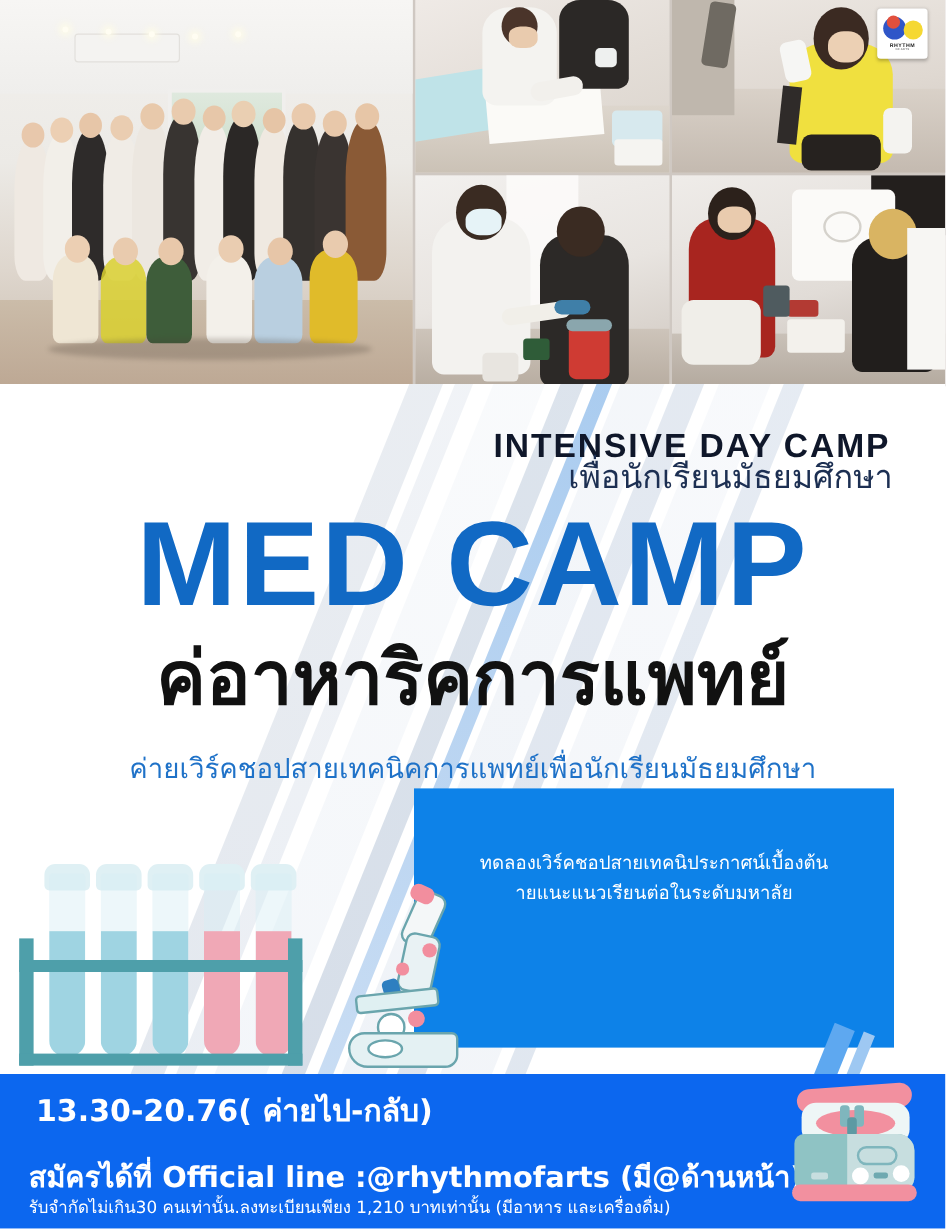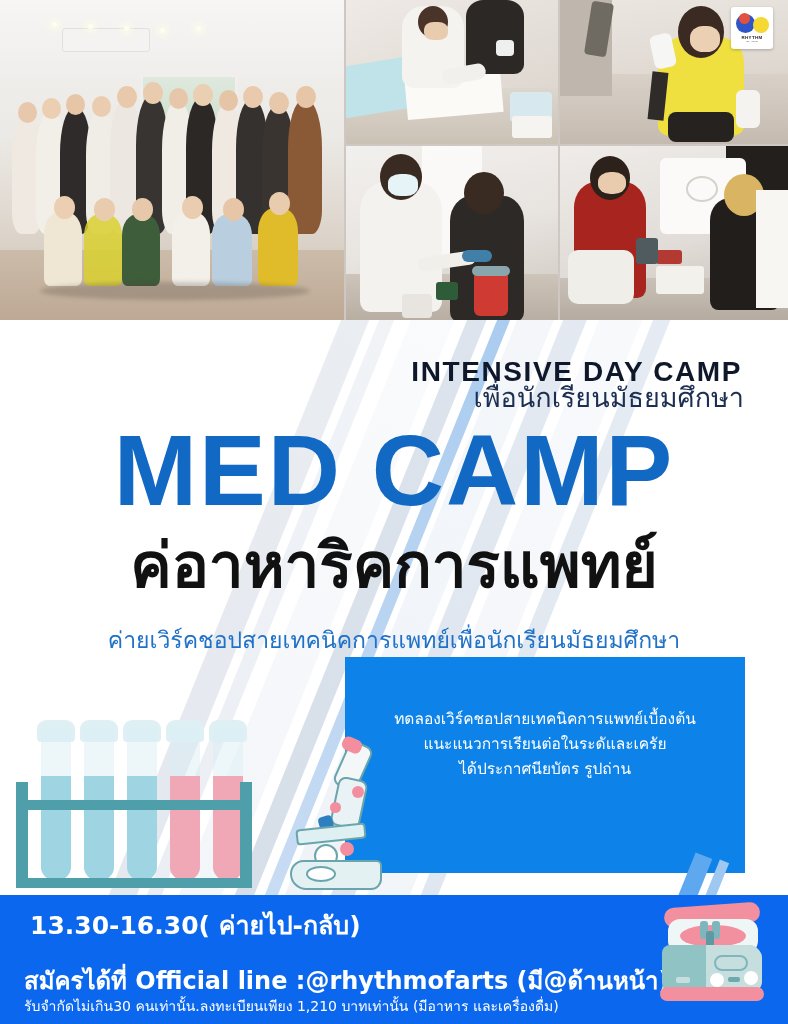--- a/index.html
+++ b/index.html
@@ -251,23 +251,22 @@
     </div>
 
     <div class="kicker">INTENSIVE DAY CAMP</div>
     <div class="thai-sub-top">เพื่อนักเรียนมัธยมศึกษา</div>
     <div class="bigtitle">MED CAMP</div>
     <div class="thaititle">ค่อาหาริคการแพทย์</div>
     <div class="thaisub2">ค่ายเวิร์คชอปสายเทคนิคการแพทย์เพื่อนักเรียนมัธยมศึกษา</div>
 
     <div class="desc">
       <div class="lines">
-          <div>ทดลองเวิร์คชอปสายเทคนิคการแพทย์เบื้องต้น</div>
-          <div>แนะแนวการเรียนต่อในระดัและเครัย</div>
-          <div>ได้ประกาศนียบัตร รูปถ่าน</div>
+          <div>ทดลองเวิร์คชอปสายเทคนิประกาศน์เบื้องต้น</div>
+          <div>ายแนะแนวเรียนต่อในระดับมหาลัย</div>
         </div>
     </div>
 
     <div class="diag" style="left:686px;top:534px;width:18px;height:48px;transform:rotate(22deg);"></div>
     <div class="diag" style="left:712px;top:540px;width:10px;height:40px;transform:rotate(22deg);background:#9ec8f2;"></div>
   </div>
 
   <div class="rack">
 
     <div class="cap" style="left:29px;top:20px;"></div>
@@ -312,21 +311,21 @@
     <div class="sc" style="left:6px;top:84px;width:66px;height:12px;background:#dff0f2;border:2px solid #6aa5ad;border-radius:4px;transform:rotate(-6deg);"></div>
 
     <div class="sc" style="left:24px;top:102px;width:20px;height:20px;background:#fff;border:2px solid #6aa5ad;border-radius:50%;"></div>
     <div class="sc" style="left:50px;top:100px;width:14px;height:14px;background:#f28e9e;border-radius:50%;"></div>
 
     <div class="sc" style="left:0px;top:118px;width:88px;height:26px;background:#e4f1f3;border:2px solid #6aa5ad;border-radius:20px 8px 16px 24px;"></div>
     <div class="sc" style="left:16px;top:124px;width:26px;height:12px;background:#fff;border:2px solid #6aa5ad;border-radius:50%;"></div>
   </div>
 
   <div class="band">
-    <div class="l1">13.30-16.30( ค่ายไป-กลับ)</div>
+    <div class="l1">13.30-20.76( ค่ายไป-กลับ)</div>
     <div class="l3">สมัครได้ที่ Official line :@rhythmofarts (มี@ด้านหน้า)</div>
     <div class="l4">รับจำกัดไม่เกิน30 คนเท่านั้น.ลงทะเบียนเพียง 1,210 บาทเท่านั้น (มีอาหาร และเครื่องดื่ม)</div>
 
     <div class="centri">
 
       <div class="cf" style="left:12px;top:2px;width:96px;height:20px;background:#f2909f;border-radius:10px;transform:rotate(-4deg);"></div>
 
       <div class="cf" style="left:16px;top:16px;width:90px;height:34px;background:#eef6f6;border-radius:12px;"></div>
       <div class="cf" style="left:28px;top:22px;width:66px;height:22px;background:#f2909f;border-radius:50%;"></div>
       <div class="cf" style="left:48px;top:18px;width:8px;height:18px;background:#7fb6bd;border-radius:3px;"></div>

